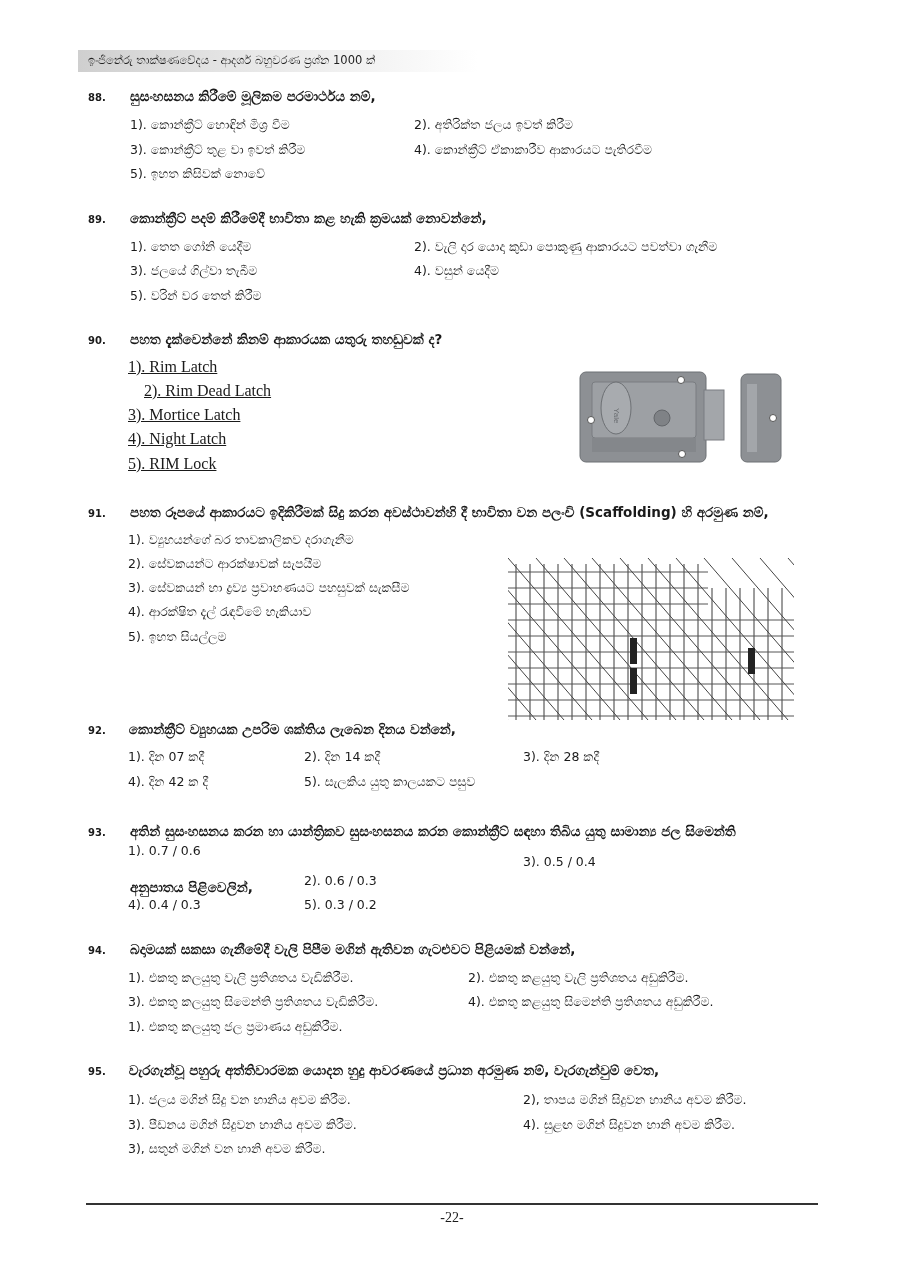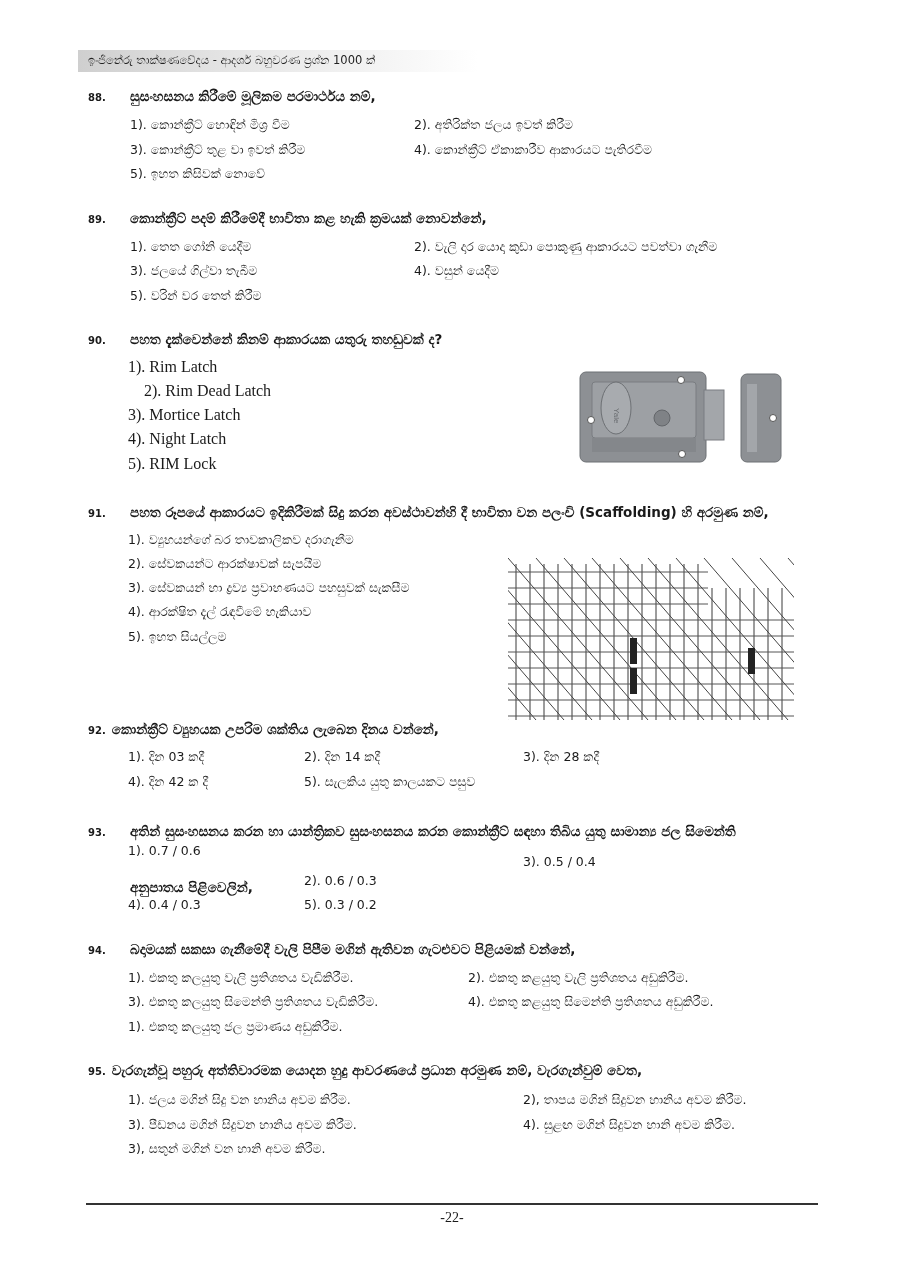--- a/index.html
+++ b/index.html
@@ -4,25 +4,25 @@
 <style>
   html, body { margin: 0; padding: 0; background: #fff; }
   body { width: 904px; height: 1280px; position: relative; overflow: hidden;
          font-family: "DejaVu Sans", sans-serif; color: #1a1a1a; }
   .header-band { position: absolute; left: 78px; top: 50px; width: 400px; height: 22px;
     background: linear-gradient(to right, #cfcfcf 0%, #e6e6e6 40%, #f4f4f4 75%, #ffffff 100%); }
   .header-text { position: absolute; left: 88px; top: 53px; font-size: 11.5px; color: #222;
     font-family: "DejaVu Sans", sans-serif; white-space: nowrap; }
   .q { position: absolute; left: 88px; font-weight: bold; font-size: 13.5px; white-space: nowrap; }
   .qnum { display: inline-block; width: 42px; font-size: 10px; }
-  .qnum.tight { width: auto; margin-right: 6px; }
+  .qnum.tight { width: auto; margin-right: 23px; }
   .q.multi { white-space: normal; width: 730px; line-height: 26px; }
   .q.multi .cont { display: block; padding-left: 42px; margin-top: 28px; }
   .opt { position: absolute; font-size: 12.5px; white-space: nowrap; }
-  .opt.serif { font-family: "Liberation Serif", serif; font-size: 16px; }
+  .opt.serif { font-family: "Liberation Serif", serif; font-size: 16px; text-decoration: underline; }
   .rule { position: absolute; left: 86px; width: 732px; top: 1203px; height: 2px; background: #333; }
   .pageno { position: absolute; left: 0; width: 904px; text-align: center; top: 1210px;
     font-family: "Liberation Serif", serif; font-size: 14px; }
   .img { position: absolute; }
 </style>
 </head>
 <body>
 
 <div class="header-band"></div>
 <div class="header-text">ඉංජිනේරු තාක්ෂණවේදය - ආදර්ශ බහුවරණ ප්‍රශ්න 1000 ක්</div>
@@ -131,21 +131,21 @@
     <line x1="280" y1="0" x2="420" y2="162" stroke="#444" stroke-width="1"></line>
     <line x1="308" y1="0" x2="448" y2="162" stroke="#444" stroke-width="1"></line>
     <rect x="122" y="80" width="7" height="26" fill="#222"></rect>
     <rect x="122" y="110" width="7" height="26" fill="#222"></rect>
     <rect x="240" y="90" width="7" height="26" fill="#222"></rect>
   </svg>
 
 <div class="q" style="top:721px">
   <span class="qnum tight">92.</span><span>කොන්ක්‍රීට් ව්‍යුහයක උපරිම ශක්තිය ලැබෙන දිනය වන්නේ,</span>
 </div>
-<div class="opt" style="left:128px;top:749px">1). දින 03 කදී</div>
+<div class="opt" style="left:128px;top:749px">1). දින 07 කදී</div>
 <div class="opt" style="left:304px;top:749px">2). දින 14 කදී</div>
 <div class="opt" style="left:523px;top:749px">3). දින 28 කදී</div>
 <div class="opt" style="left:128px;top:774px">4). දින 42 ක දී</div>
 <div class="opt" style="left:304px;top:774px">5). සැලකිය යුතු කාලයකට පසුව</div>
 
 <div class="q multi" style="top:818px">
   <span class="qnum">93.</span><span>අතින් සුසංහසනය කරන හා යාන්ත්‍රිකව සුසංහසනය කරන කොන්ක්‍රීට් සඳහා තිබිය යුතු සාමාන්‍ය ජල සිමෙන්ති</span>
   <span class="cont">අනුපාතය පිළිවෙලින්,</span>
 </div>
 <div class="opt" style="left:128px;top:843px">1). 0.7 / 0.6</div>

